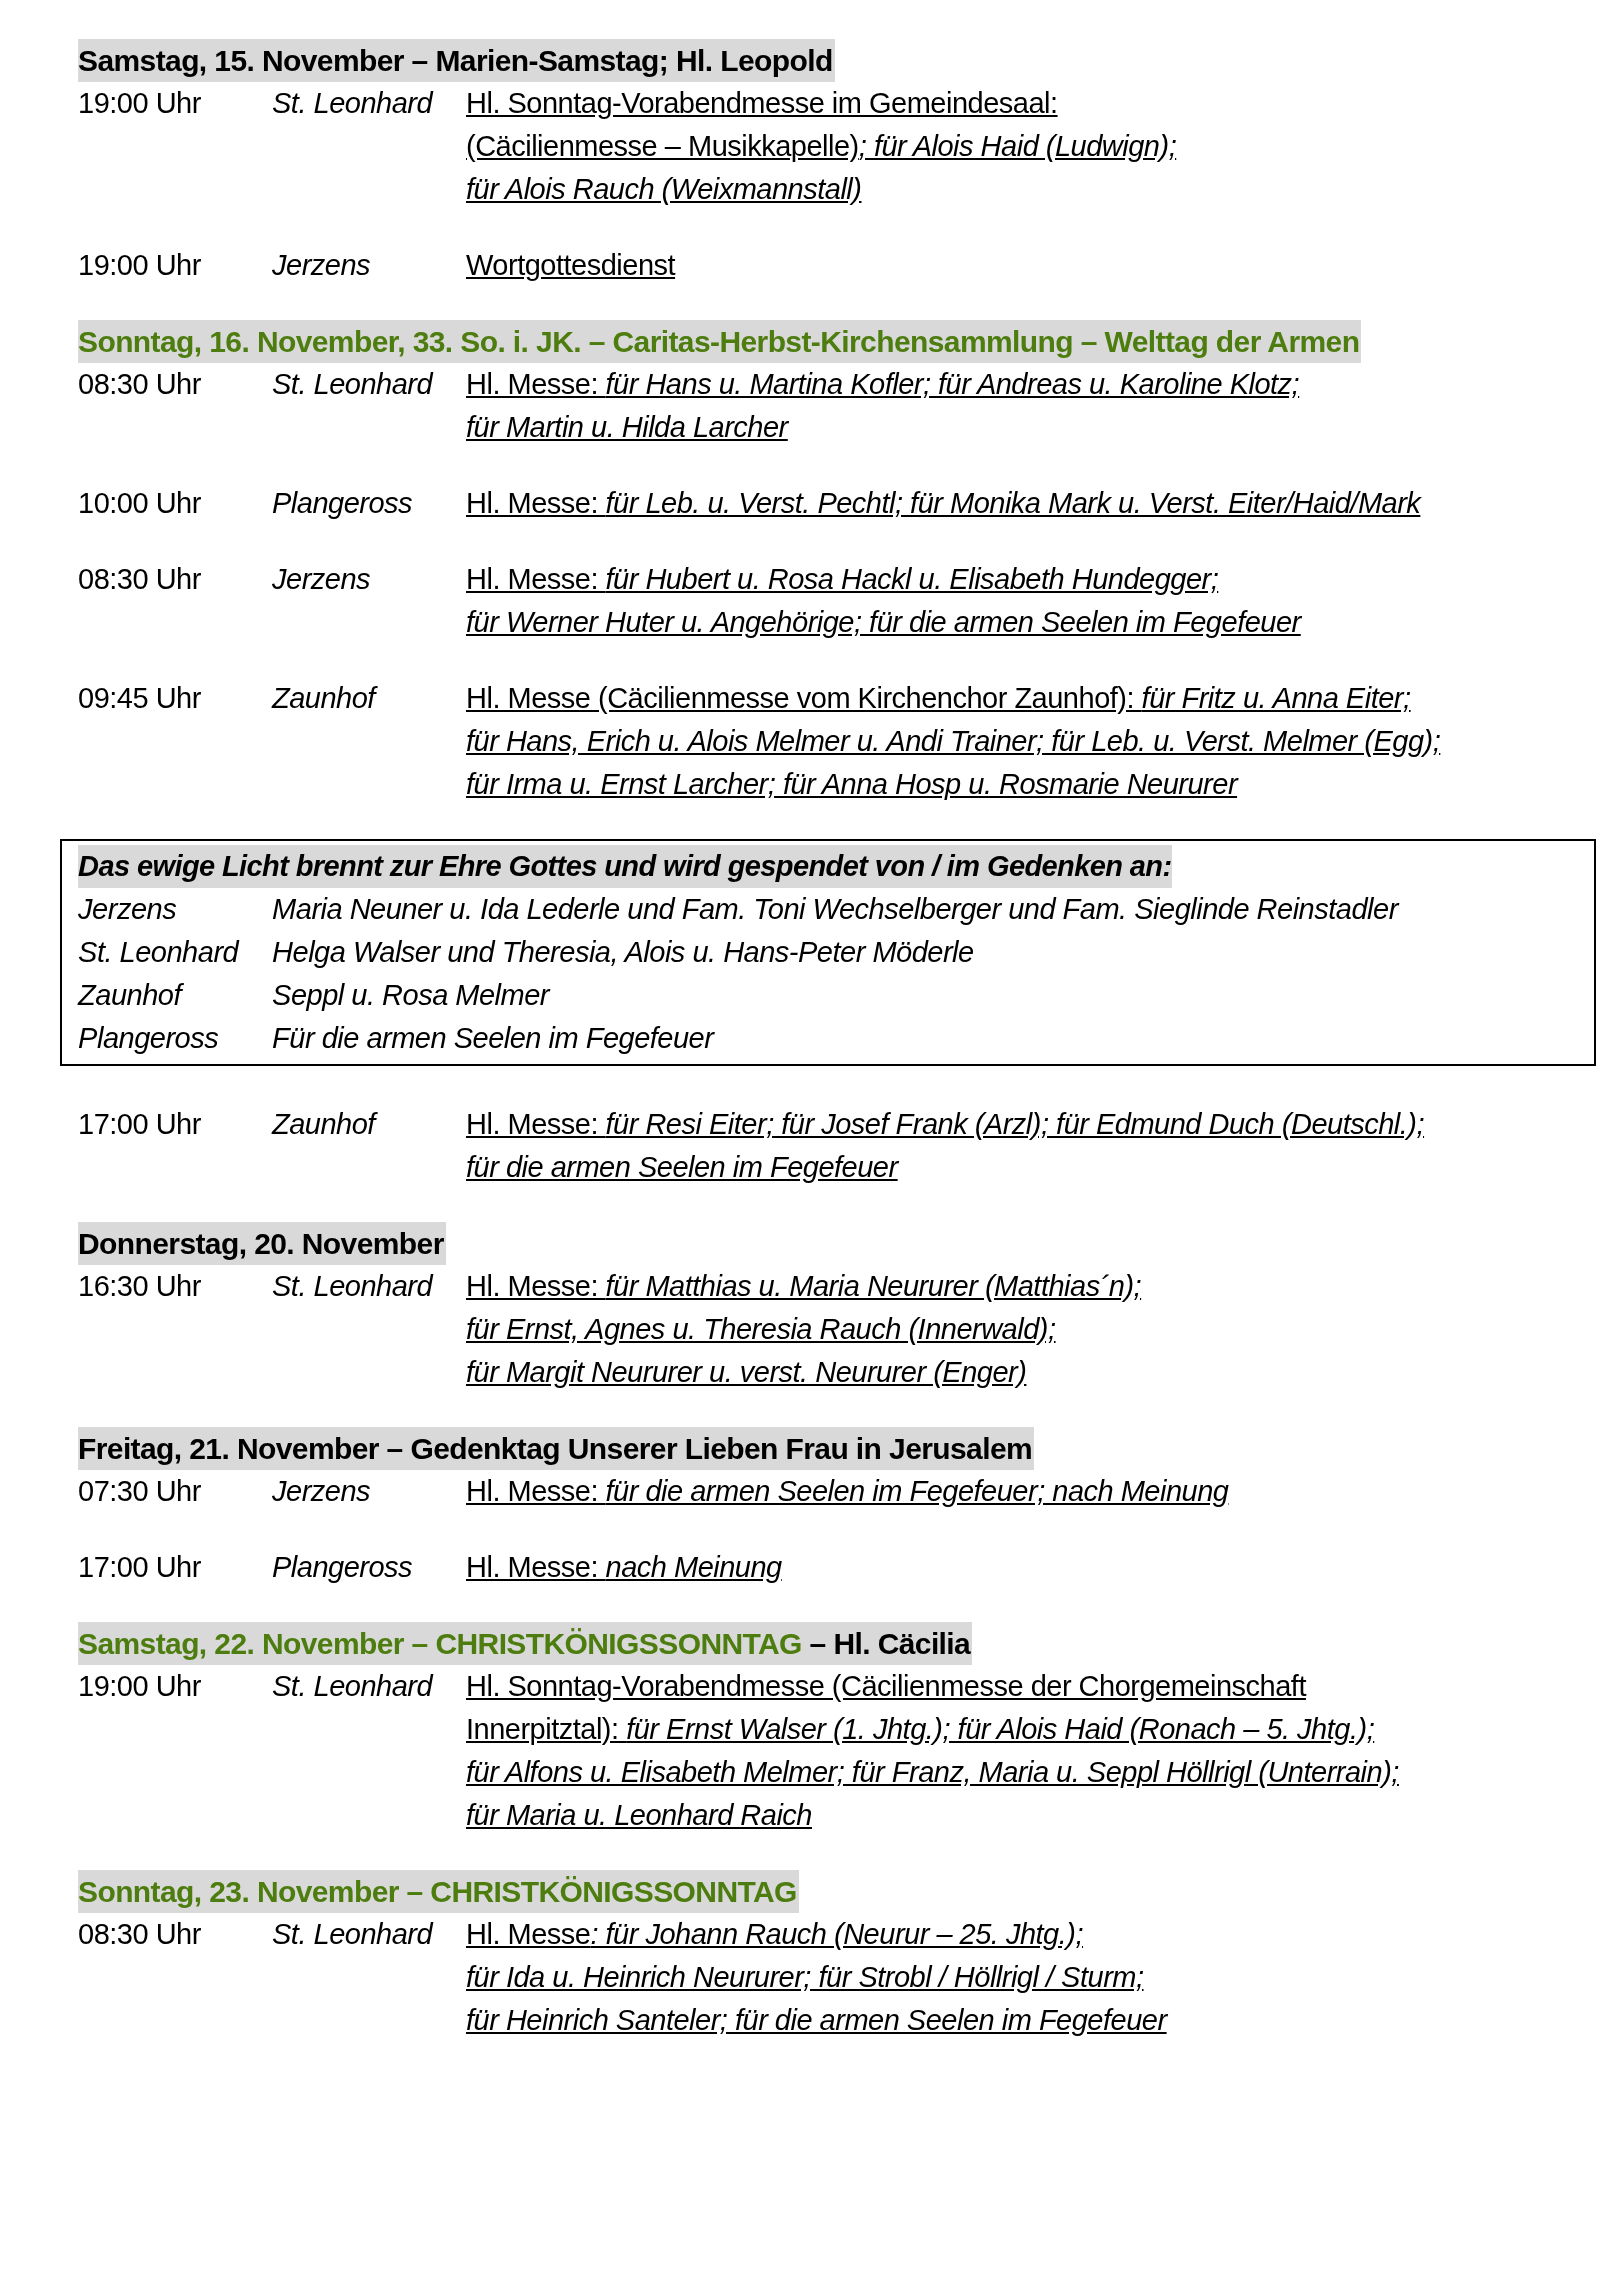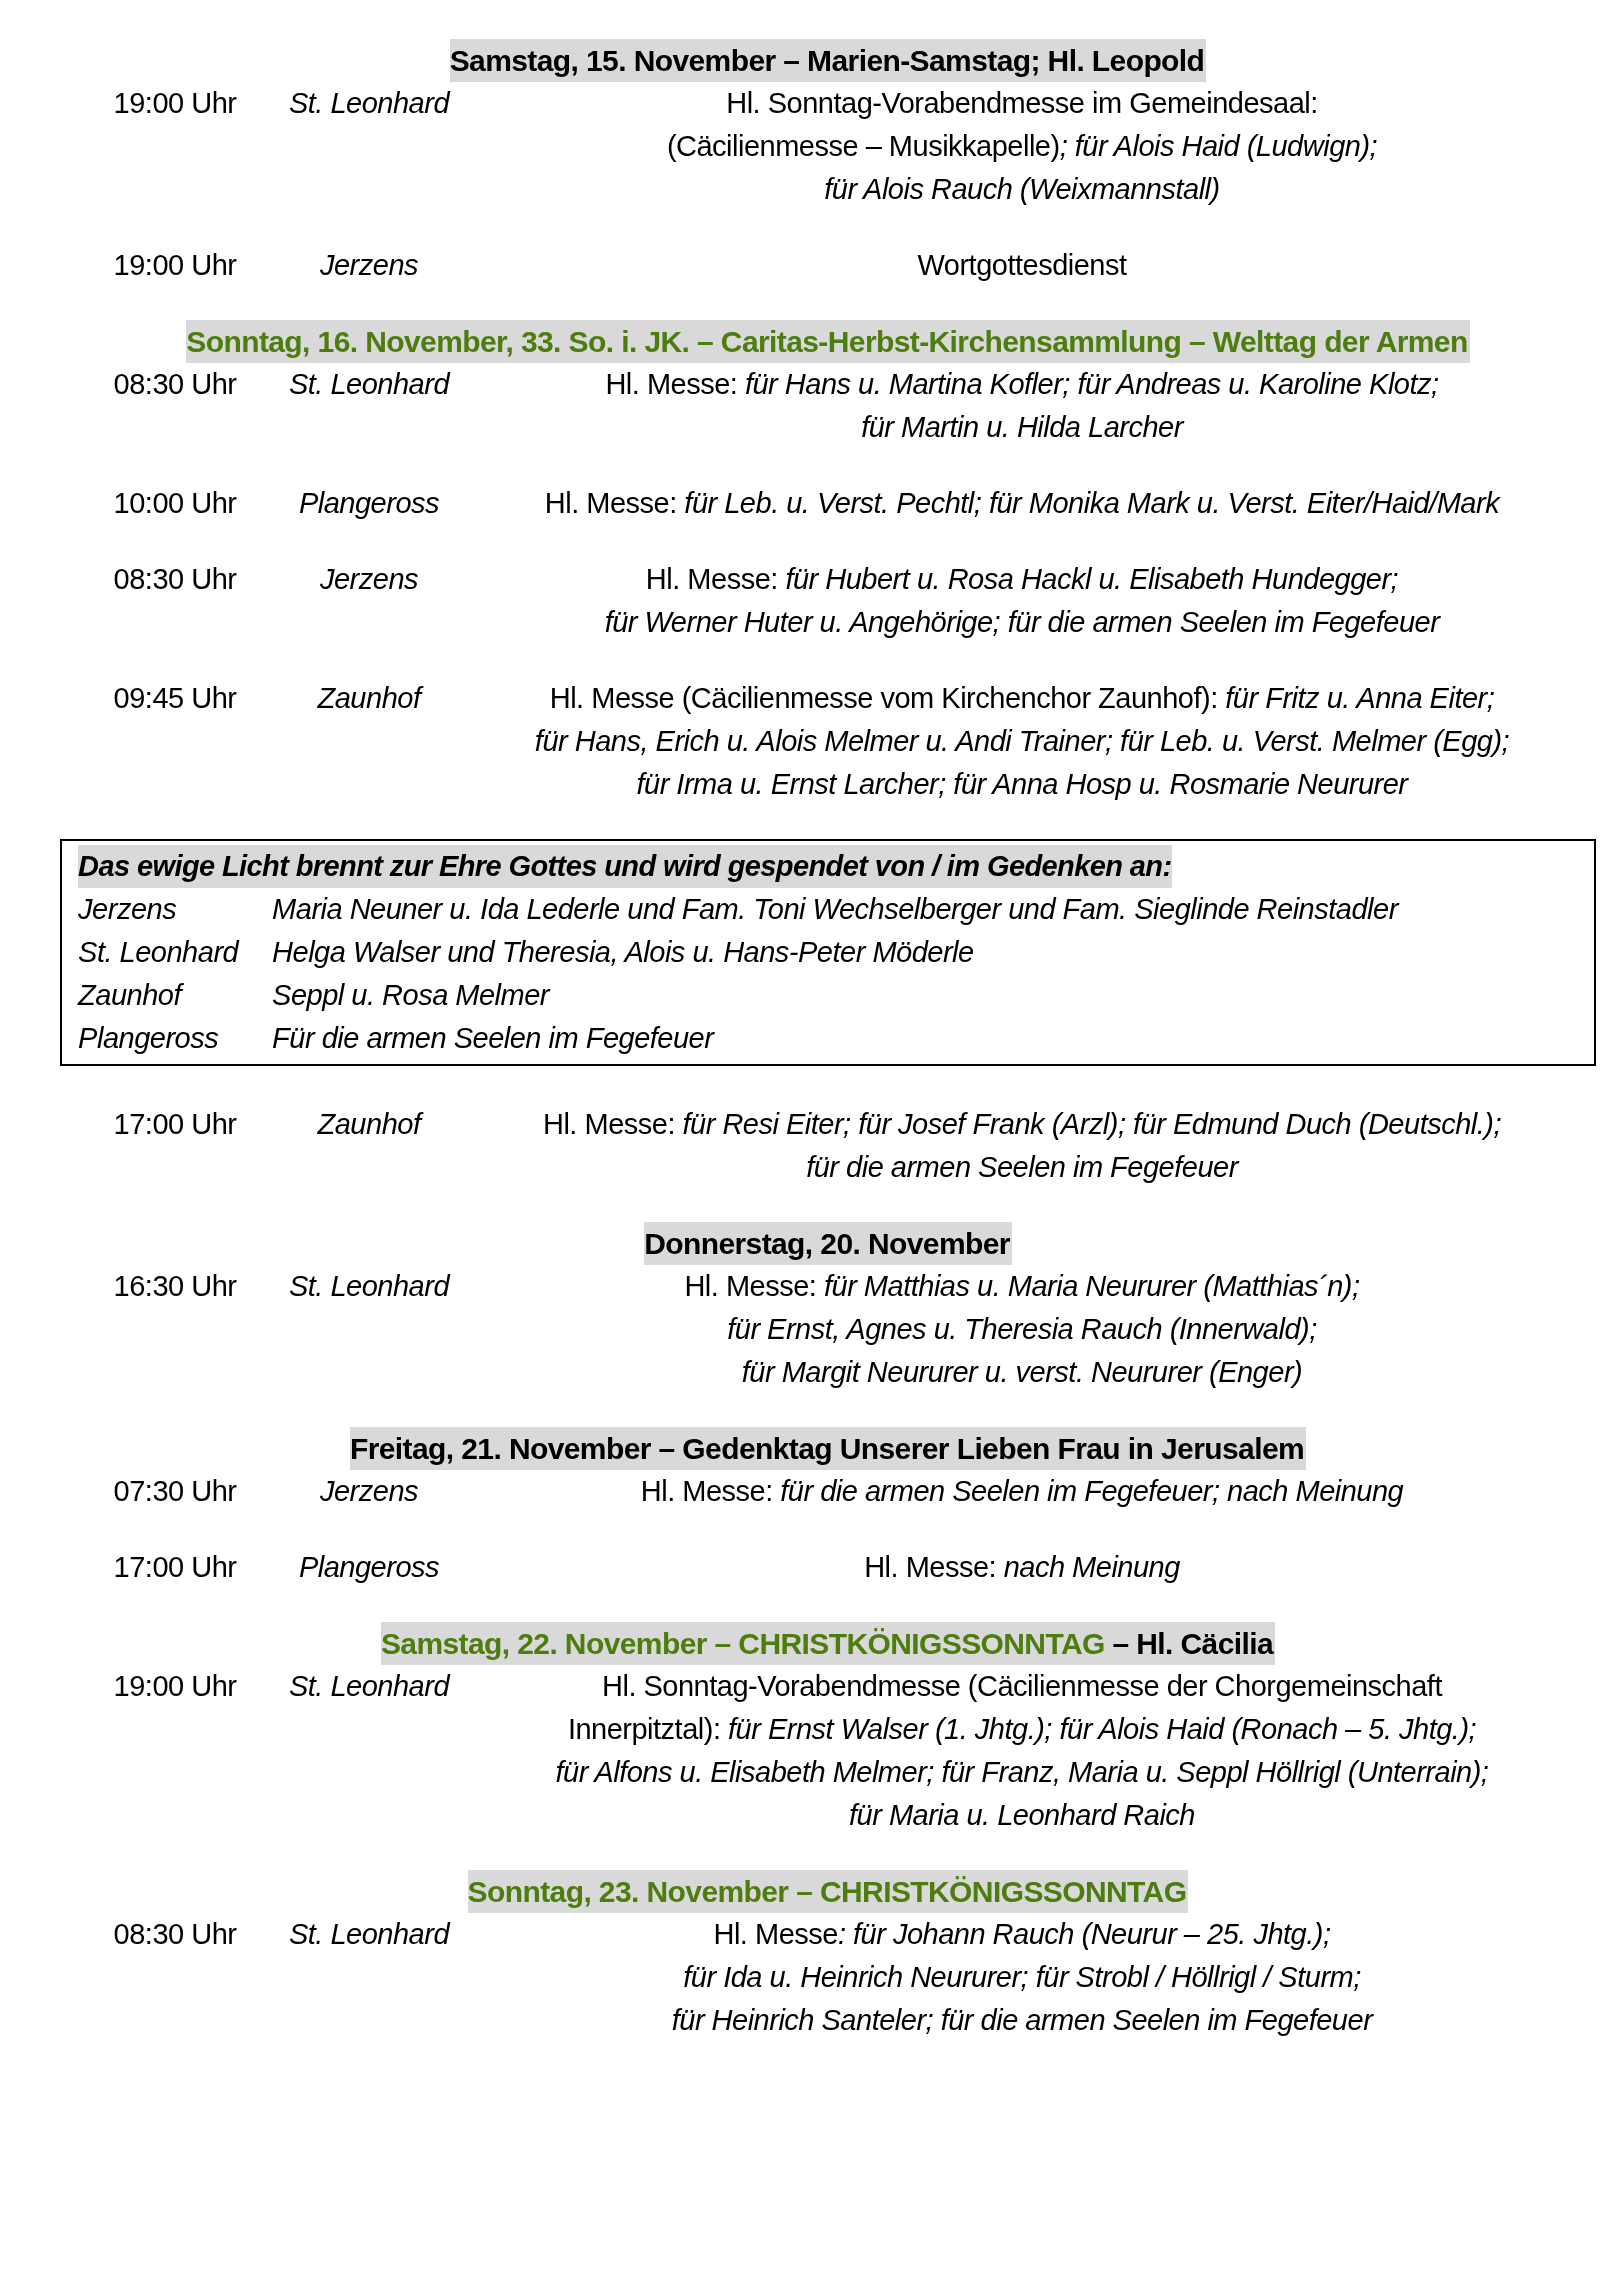--- a/index.html
+++ b/index.html
@@ -3,36 +3,36 @@
 <meta charset="utf-8">
 <style>
   html, body { margin: 0; padding: 0; background: #ffffff; }
   body {
     width: 1621px; height: 2293px; position: relative;
     font-family: "Liberation Sans", sans-serif;
     color: #000000;
     font-size: 29px;
   }
   .page { position: absolute; left: 78px; top: 39px; width: 1500px; }
-  .day { margin-bottom: 33px; text-align: center; }
+  .day { margin-bottom: 33px; }
   .day-header {
     display: inline-block;
     background: #d9d9d9;
     font-weight: bold;
     font-size: 30px;
     line-height: 43px;
     padding: 0 2px 0 0;
     letter-spacing: -0.6px;
   }
   .red { color: #4d7c0f; }
   .entry { display: flex; margin-top: 0; }
   .entry + .entry { margin-top: 33px; }
   .time { width: 194px; flex: none; line-height: 43px; letter-spacing: -0.5px; }
   .place { width: 194px; flex: none; font-style: italic; line-height: 43px; letter-spacing: -0.5px; }
-  .desc { flex: 1; line-height: 43px; letter-spacing: -0.5px; }
+  .desc { flex: 1; line-height: 43px; letter-spacing: -0.5px; text-decoration: underline; }
   .desc .line { display: block; white-space: nowrap; }
   .it { font-style: italic; }
   .licht-box {
     border: 2.9px solid #000;
     margin: 9.8px 0 37px -17.6px;
     padding: 3.9px 15.7px 3.9px 15.7px;
     width: 1500px;
   }
   .licht-title {
     display: inline-block; background: #d9d9d9;

